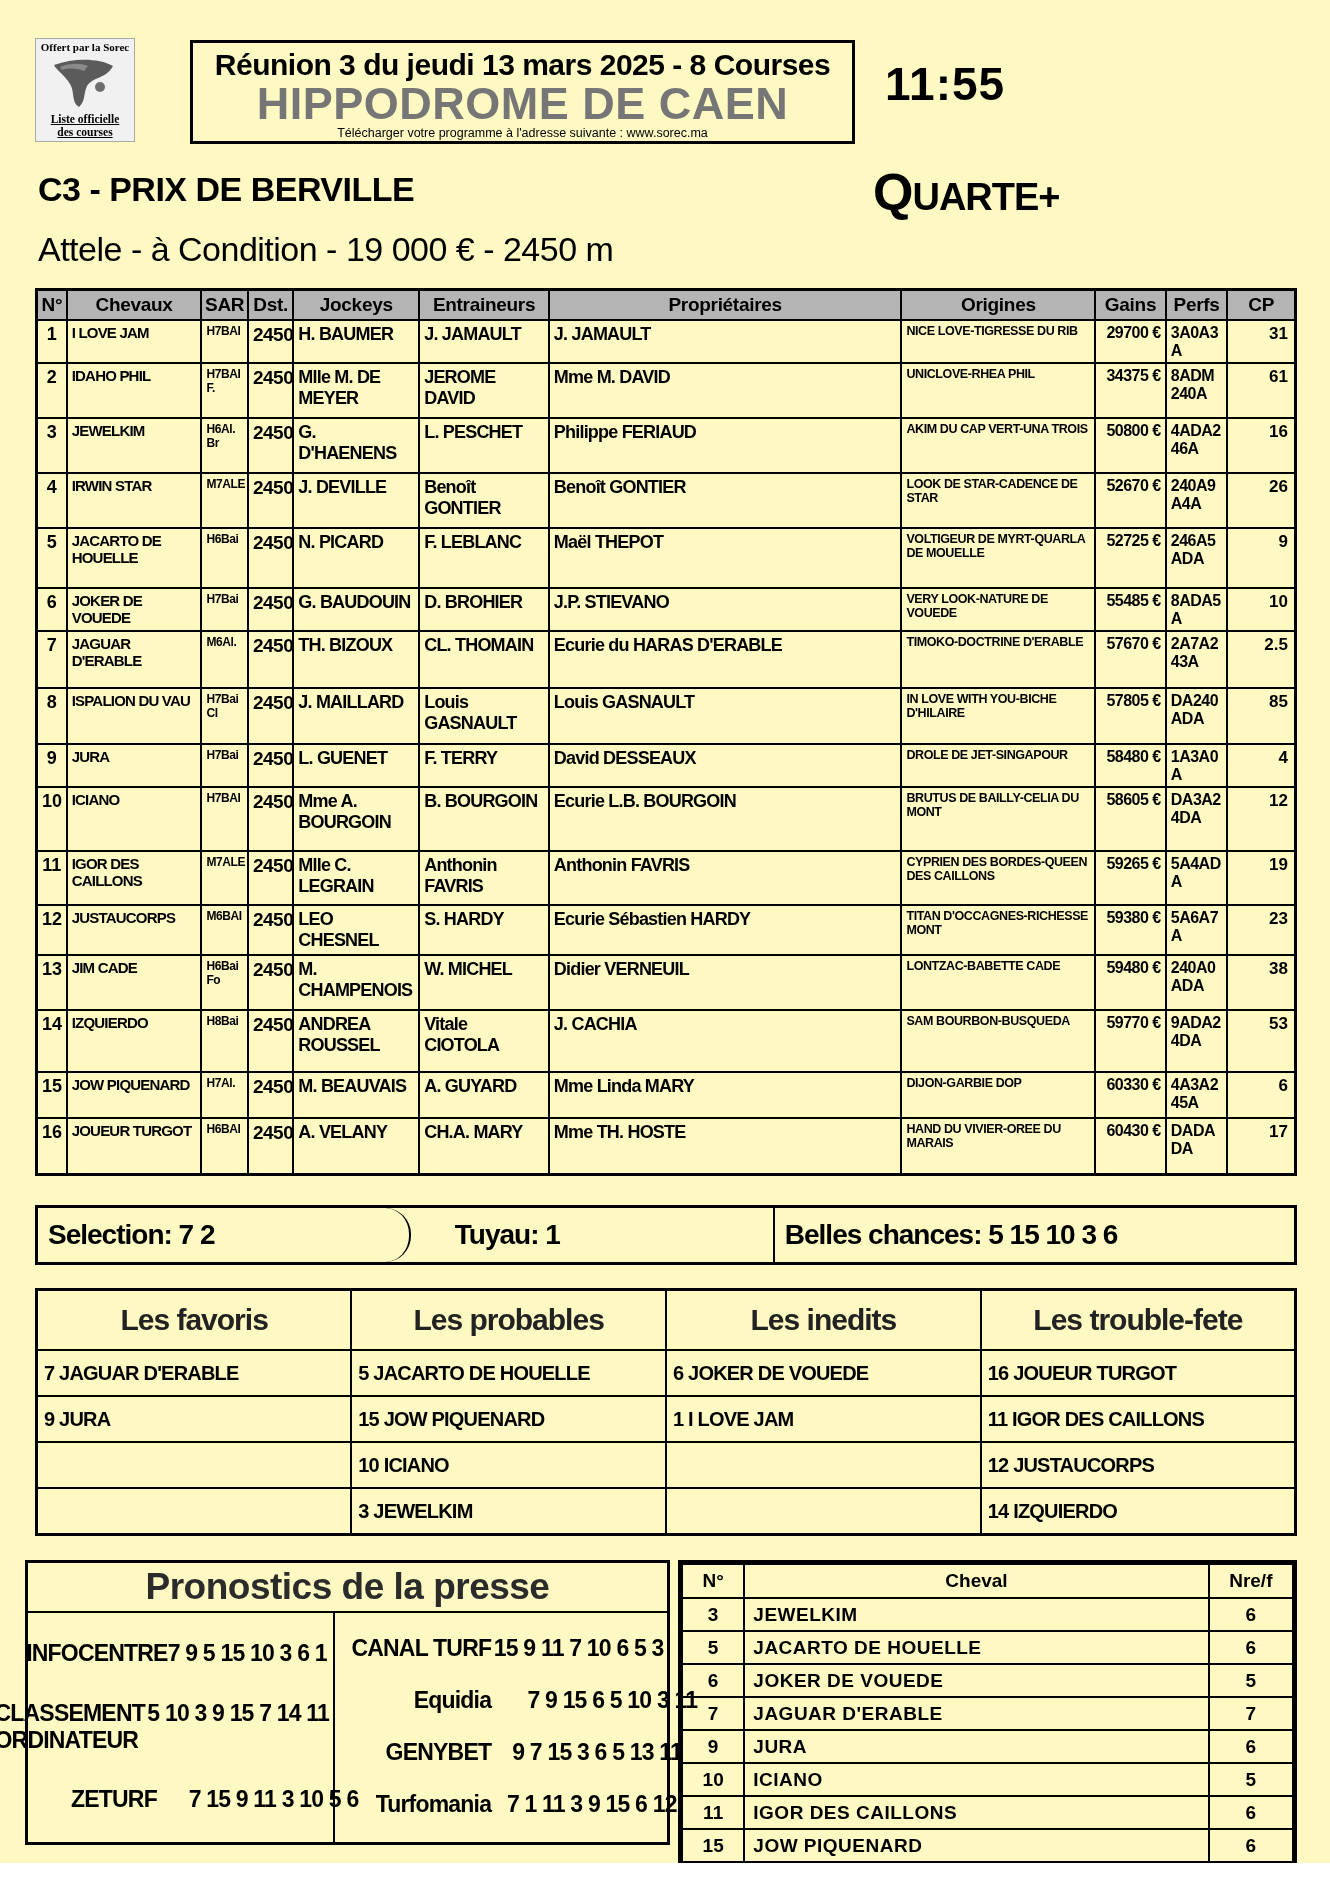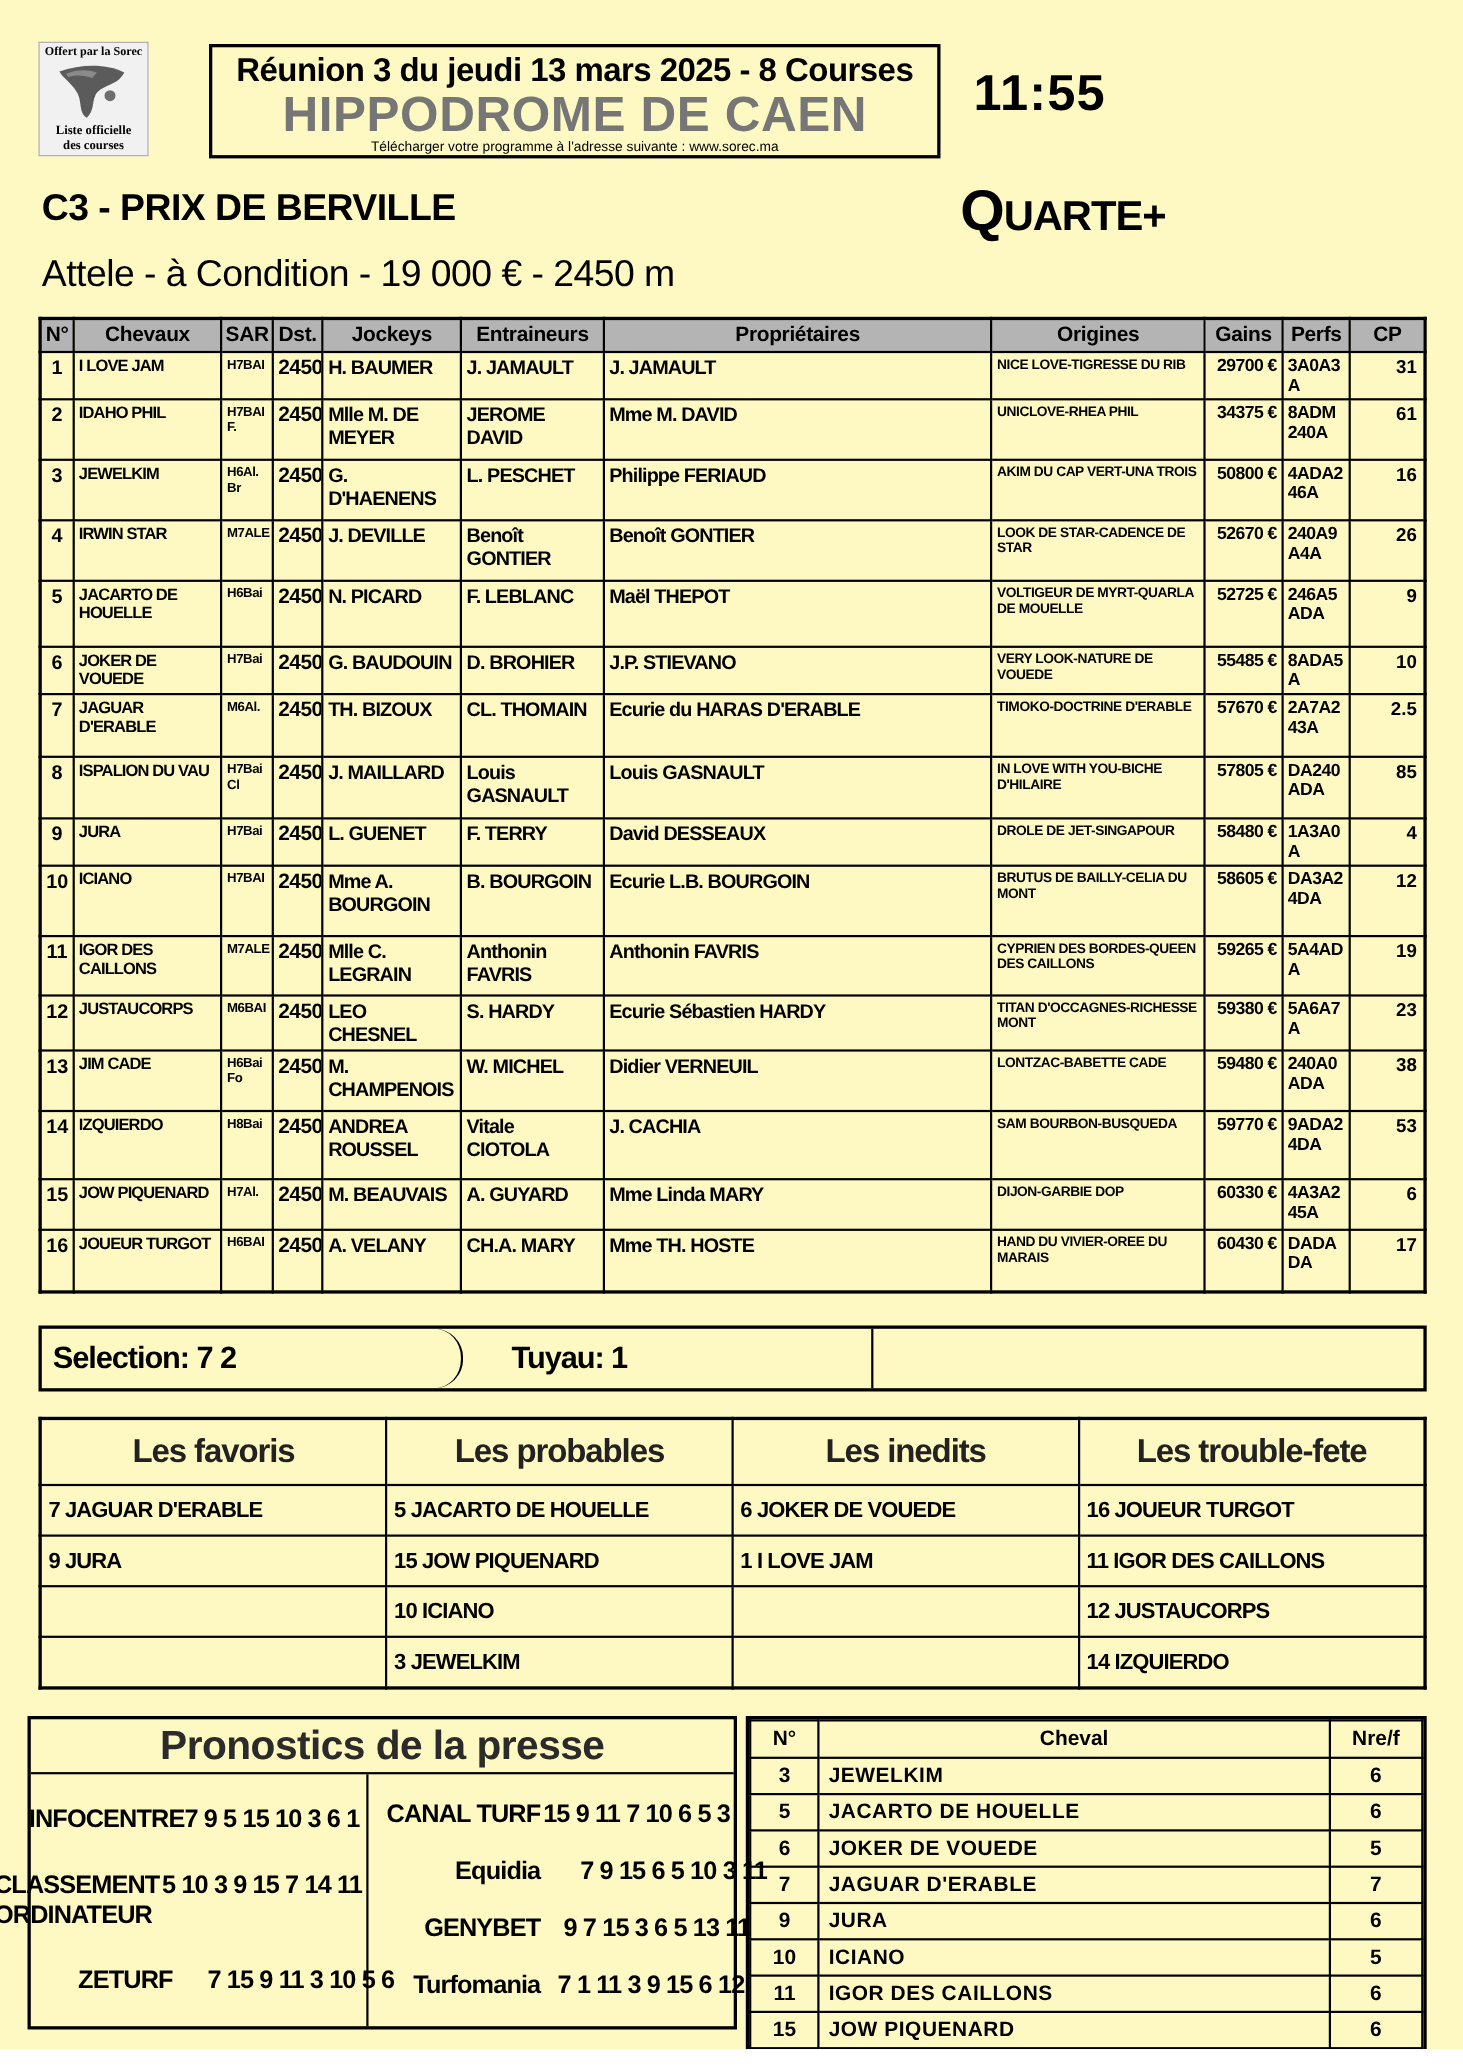--- a/index.html
+++ b/index.html
@@ -4,21 +4,21 @@
 <style>
   html,body{margin:0;padding:0;background:#fff;}
   .page{position:relative;width:1330px;height:1863px;background:#fef9c3;overflow:hidden;
         font-family:"Liberation Sans",sans-serif;color:#000;}
 
   
   .logo-box{position:absolute;left:35px;top:38px;width:100px;height:104px;background:#f1f1f1;
             border:1px solid #aaa;box-sizing:border-box;display:flex;flex-direction:column;
             align-items:center;justify-content:space-between;padding:2px 1px;}
   .logo-top{font:bold 11px "Liberation Serif",serif;white-space:nowrap;}
-  .logo-bottom{font:bold 11.5px "Liberation Serif",serif;line-height:1.12;text-align:center;}
+  .logo-bottom{font:bold 11.5px "Liberation Serif",serif;line-height:1.12;text-align:center;text-decoration:underline;}
 
   
   .header-box{position:absolute;left:190px;top:40px;width:665px;height:104px;border:3px solid #000;
               box-sizing:border-box;text-align:center;}
   .header-line1{font-size:30px;font-weight:bold;letter-spacing:-0.5px;line-height:34px;margin-top:5px;}
   .header-venue{font-size:45px;font-weight:bold;color:#767676;letter-spacing:0.5px;line-height:44px;}
   .header-download{font-size:12.5px;line-height:14px;}
   .time{position:absolute;left:885px;top:57px;font-size:46px;font-weight:bold;letter-spacing:1px;}
 
   
@@ -359,20 +359,21 @@
           <td class="c-gains">60430 €</td>
           <td class="c-perfs">DADADA</td>
           <td class="c-cp">17</td>
         </tr>
       </tbody>
   </table>
 
   <div class="selection-bar">
     <div class="cell sel-1">Selection: 7 2</div>
     <div class="cell sel-2">Tuyau: 1</div>
+    <div class="cell sel-3">Belles chances: 5 15 10 3 6</div>
   </div>
 
   <table class="pred-table">
     <thead>
         <tr id="pred-head-row">
           <th>Les favoris</th>
           <th>Les probables</th>
           <th>Les inedits</th>
           <th>Les trouble-fete</th>
         </tr>

